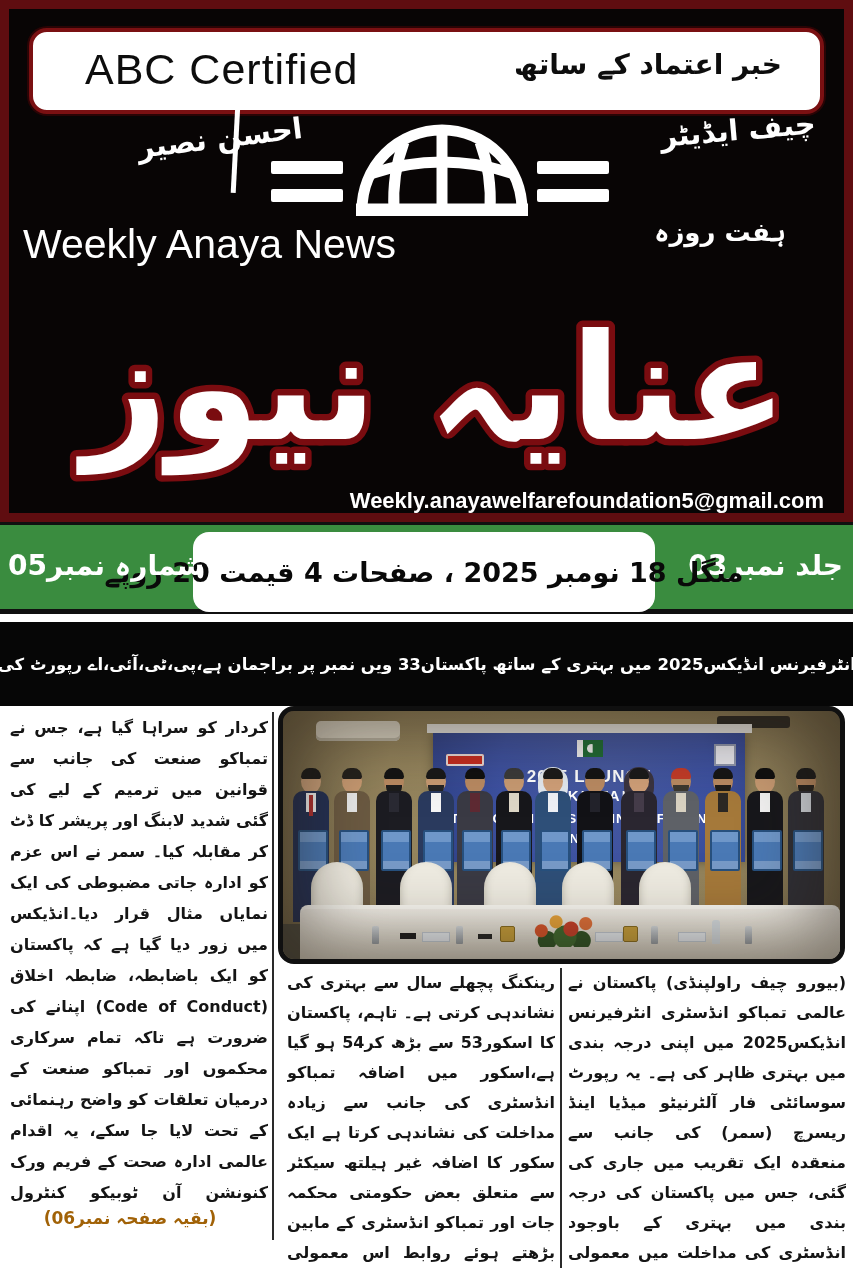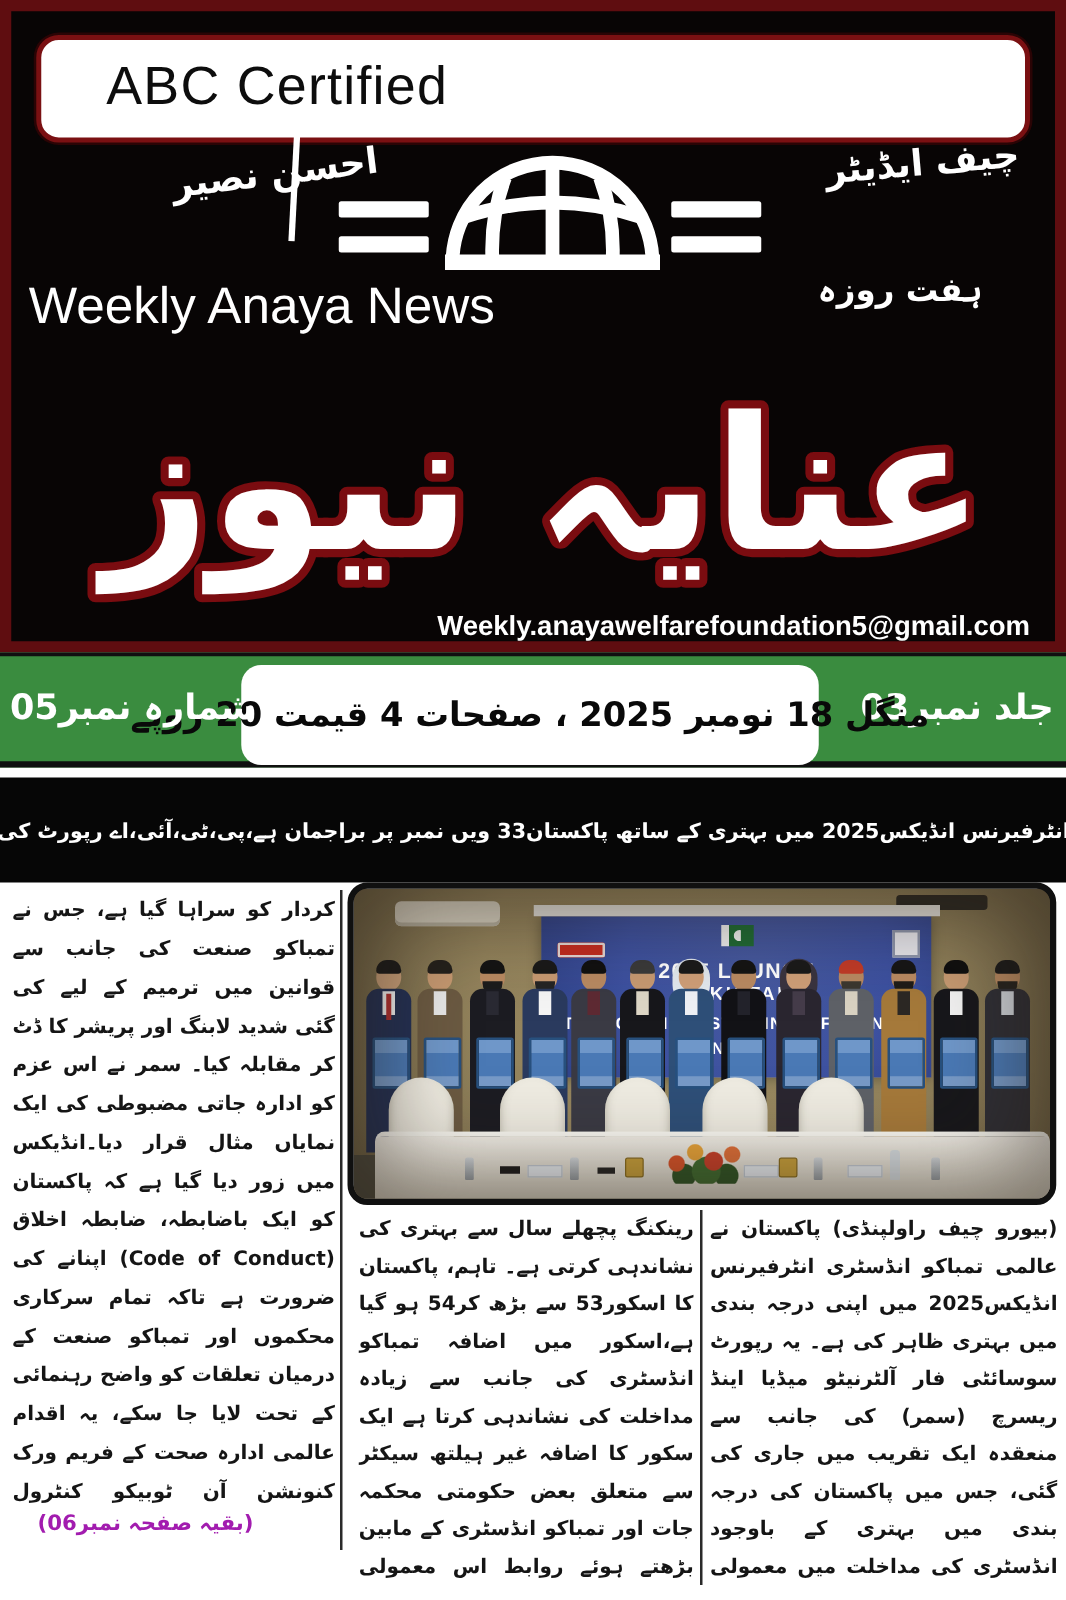--- a/index.html
+++ b/index.html
@@ -79,33 +79,34 @@
     radial-gradient(circle at 50% 72%,#3f6b30 0 11px,transparent 12px),
     radial-gradient(circle at 26% 82%,#2f5426 0 9px,transparent 10px),
     radial-gradient(circle at 72% 82%,#2f5426 0 9px,transparent 10px)}
   .vignette{left:0;top:0;right:0;bottom:0;box-shadow:inset 0 0 70px 22px rgba(35,25,15,.5);z-index:9;pointer-events:none}
 
   
   .col{color:#151515;font-size:16px;font-weight:bold;line-height:31px;text-align:justify;overflow:hidden}
   .col-left{left:10px;top:712px;width:258px;height:500px}
   .col-mid{left:287px;top:968px;width:268px;height:302px;line-height:30px}
   .col-right{left:568px;top:968px;width:278px;height:300px;line-height:30px}
-  .continuation{left:30px;top:1208px;width:200px;font-size:17px;font-weight:bold;color:#a21caf;text-align:left}
+  .continuation{left:30px;top:1208px;width:200px;font-size:17px;font-weight:bold;color:#a16207;text-align:center}
   .divider{background:#2a2a2a;width:2px}
   .d1{left:272px;top:712px;height:528px}
   .d2{left:560px;top:968px;height:300px}
 </style>
 </head>
 <body>
 
 <div class="abs" style="inset:0">
 
   <header class="abs masthead">
     <div class="abs cert-box">
       <span class="abs cert-text">ABC Certified</span>
+      <span class="abs tagline ur">خبر اعتماد کے ساتھ</span>
     </div>
     <div class="abs editor-name ur">احسن نصیر</div>
     <div class="abs name-bar"></div>
     <div class="abs editor-title ur">چیف ایڈیٹر</div>
     <div class="abs eq eq-l">
         <i></i>
         <i></i>
       </div>
     <svg class="abs globe" width="176" height="104" viewBox="0 0 176 104">
       <g fill="none" stroke="#fff" stroke-width="11">

